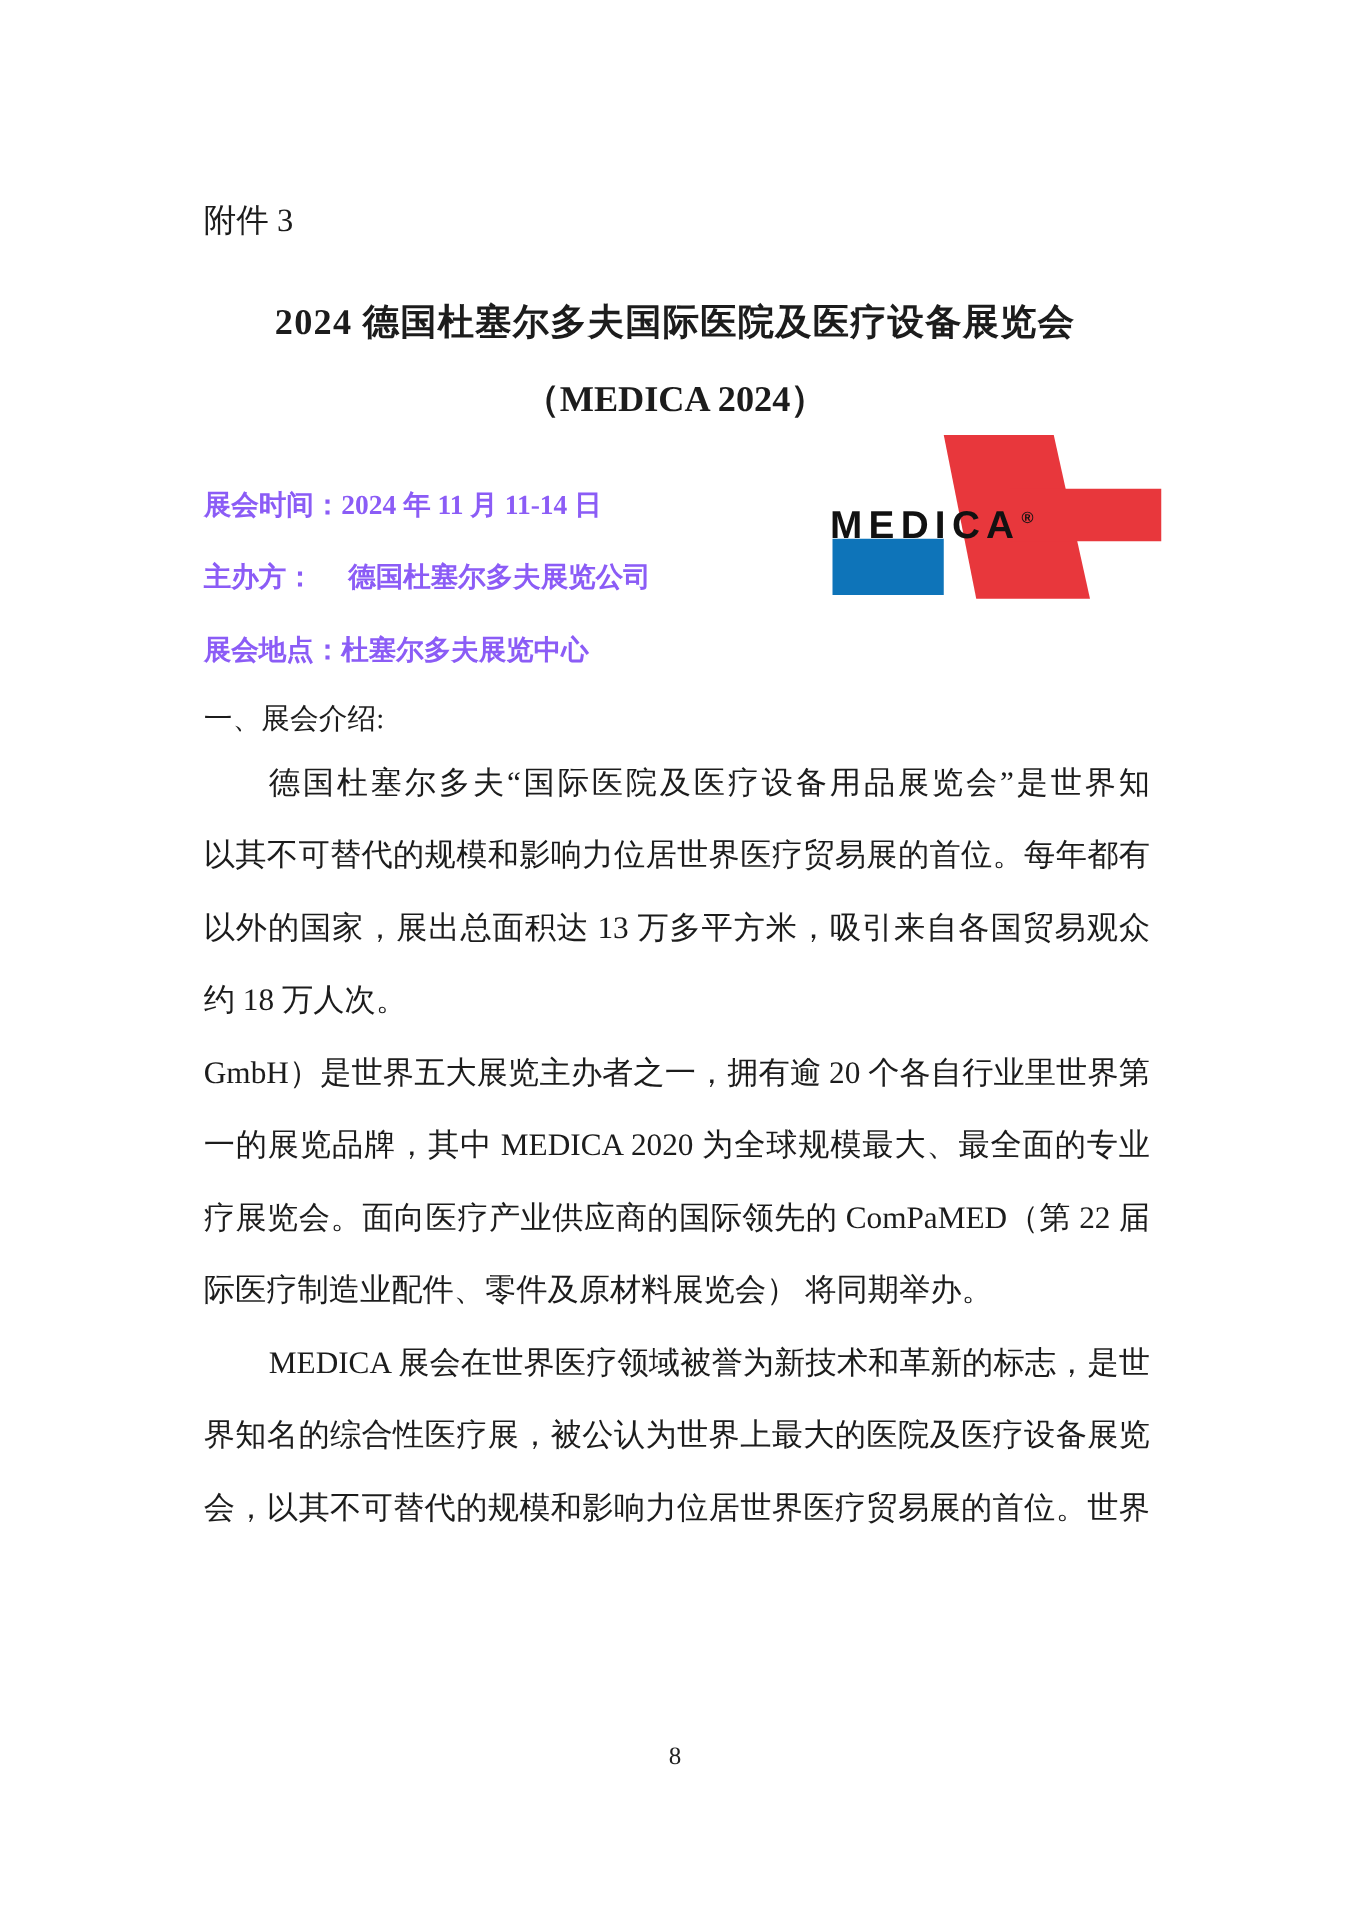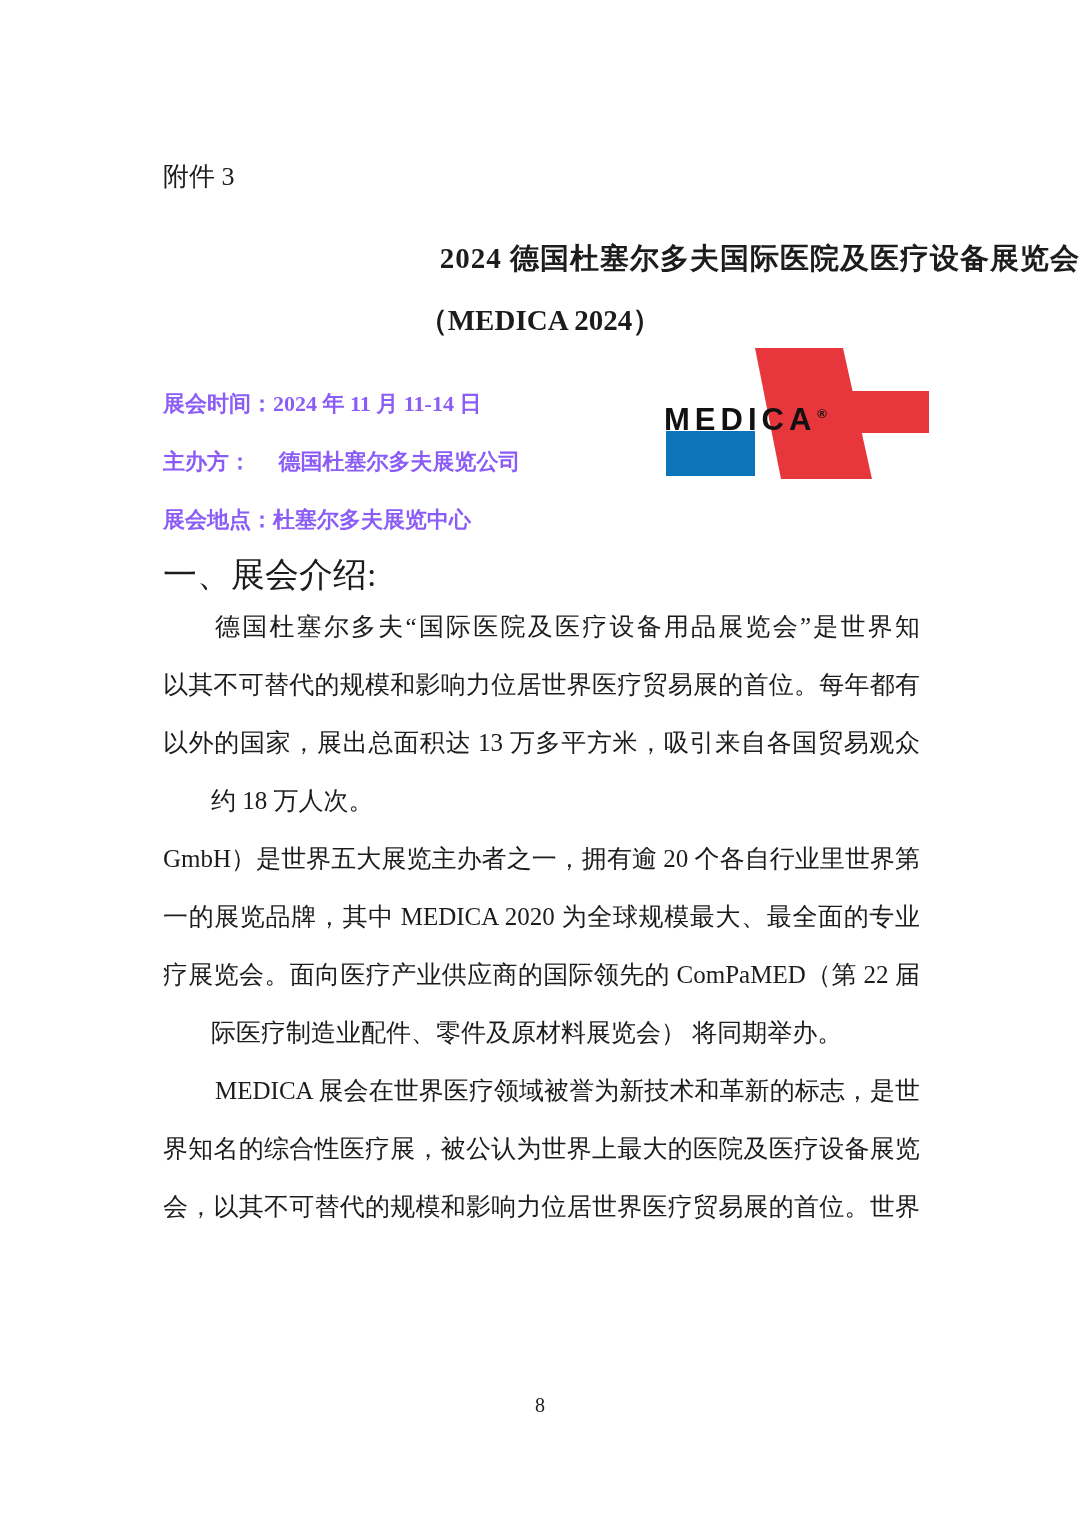--- a/index.html
+++ b/index.html
@@ -2,33 +2,33 @@
 <html><head>
 <meta charset="utf-8">
 <style>
   html,body{margin:0;padding:0;background:#ffffff;}
   .page{
     position:relative;width:1080px;height:1527px;background:#ffffff;
     font-family:"Liberation Serif","DejaVu Serif",serif;color:#1c1c1c;
     overflow:hidden;
   }
   .attachment{position:absolute;left:163px;top:133px;font-size:26px;line-height:40px;margin-top:24px;}
-  .title1{position:absolute;left:0;top:237px;width:1080px;text-align:right;
+  .title1{position:absolute;left:0;top:237px;width:1080px;text-align:center;
     font-size:29px;font-weight:bold;line-height:42px;letter-spacing:1px;}
   .title2{position:absolute;left:0;top:299px;width:1080px;text-align:center;
     font-size:29px;font-weight:bold;line-height:42px;}
   .infoblock{position:absolute;left:163px;top:375px;width:520px;}
   .info-line{height:58px;line-height:58px;font-size:22px;font-weight:bold;white-space:pre;color:#8b5cf6;}
-  .heading{position:absolute;left:163px;top:553px;font-size:34px;line-height:44px;}
+  .heading{position:absolute;left:163px;top:553px;font-size:23px;line-height:44px;}
   .bodytext{position:absolute;left:163px;top:598px;width:757px;}
   .line{
     height:58px;line-height:58px;font-size:25px;
     text-align:justify;text-align-last:justify;overflow:hidden;color:#1c1c1c;
   }
-  .line.last{text-align-last:left;margin-left:48px;}
+  .line.last{text-align-last:left;}
   .line.indent{text-indent:52px;}
   .pagenum{position:absolute;left:0;top:1392px;width:1080px;text-align:center;
     font-size:20px;line-height:26px;color:#222;}
   
   .logo{position:absolute;left:658px;top:332px;width:280px;height:155px;}
   .logo svg{position:absolute;left:0;top:0;}
   .wordmark{
     position:absolute;left:6px;top:66px;
     font-family:"Liberation Sans","DejaVu Sans",sans-serif;
     font-weight:700;font-size:31px;letter-spacing:5px;color:#111;line-height:31px;

